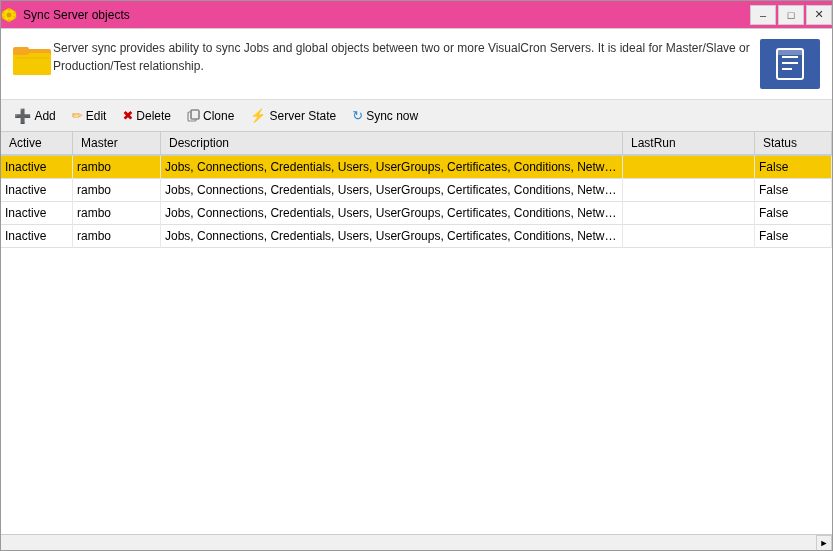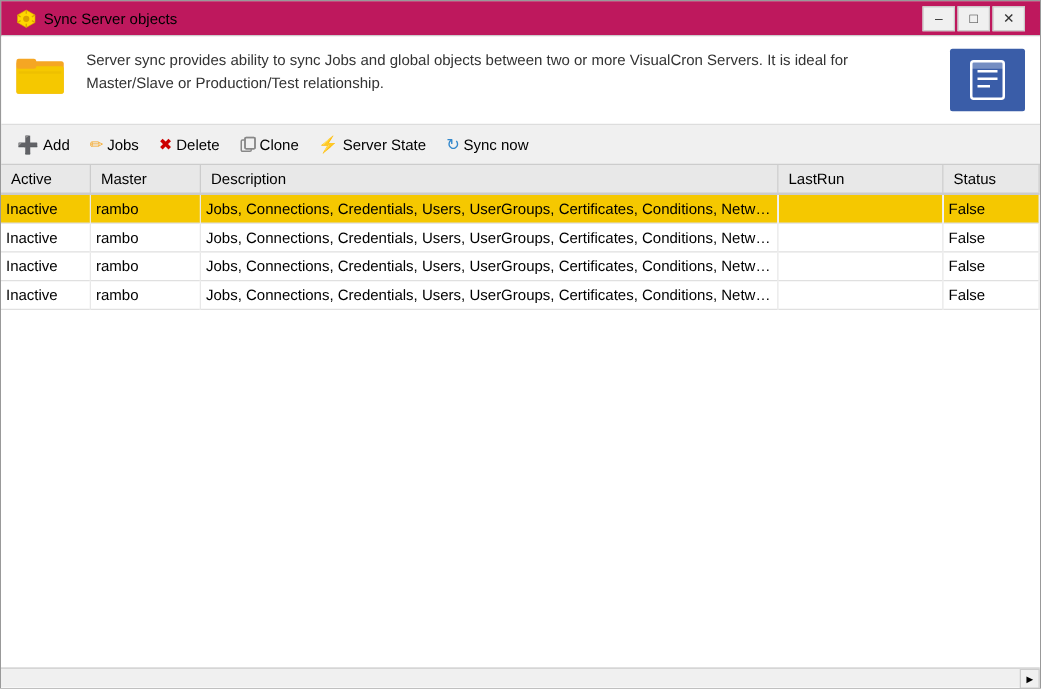--- a/index.html
+++ b/index.html
@@ -13,23 +13,23 @@
     }
     .window {
       width: 833px;
       height: 551px;
       background: #f0f0f0;
       border: 1px solid #999;
       display: flex;
       flex-direction: column;
     }
     .title-bar {
-      background: #be185d;
+      background: #ec4899;
       border-bottom: 1px solid #ccc;
-      padding: 4px 12px;
+      padding: 4px 0;
       display: flex;
       align-items: center;
       justify-content: space-between;
       height: 28px;
       flex-shrink: 0;
     }
     .title-bar-left {
       display: flex;
       align-items: center;
       gap: 6px;
@@ -58,21 +58,21 @@
       justify-content: center;
       font-size: 11px;
       color: #333;
     }
 
     .header-section {
       background: #ffffff;
       padding: 10px 12px;
       display: flex;
       align-items: flex-start;
-      gap: 16px;
+      gap: 0;
       border-bottom: 1px solid #ddd;
       flex-shrink: 0;
       justify-content: space-between;
     }
     .header-icon {
       width: 40px;
       height: 40px;
       flex-shrink: 0;
     }
     .header-text {
@@ -241,21 +241,21 @@
     </div>
   </div>
 
   <div class="toolbar">
     <button class="toolbar-btn">
       <span class="icon-add">➕</span>
       <span>Add</span>
     </button>
     <button class="toolbar-btn">
       <span class="icon-edit">✏</span>
-      <span>Jobs</span>
+      <span>Edit</span>
     </button>
     <button class="toolbar-btn">
       <span class="icon-delete">✖</span>
       <span>Delete</span>
     </button>
     <button class="toolbar-btn">
       <svg width="13" height="13" viewBox="0 0 13 13" style="vertical-align:middle;">
         <rect x="1" y="3" width="8" height="9" rx="1" fill="none" stroke="#888" stroke-width="1.2"></rect>
         <rect x="4" y="1" width="8" height="9" rx="1" fill="#f0f0f0" stroke="#888" stroke-width="1.2"></rect>
         <rect x="4" y="1" width="8" height="9" rx="1" fill="none" stroke="#888" stroke-width="1.2"></rect>

